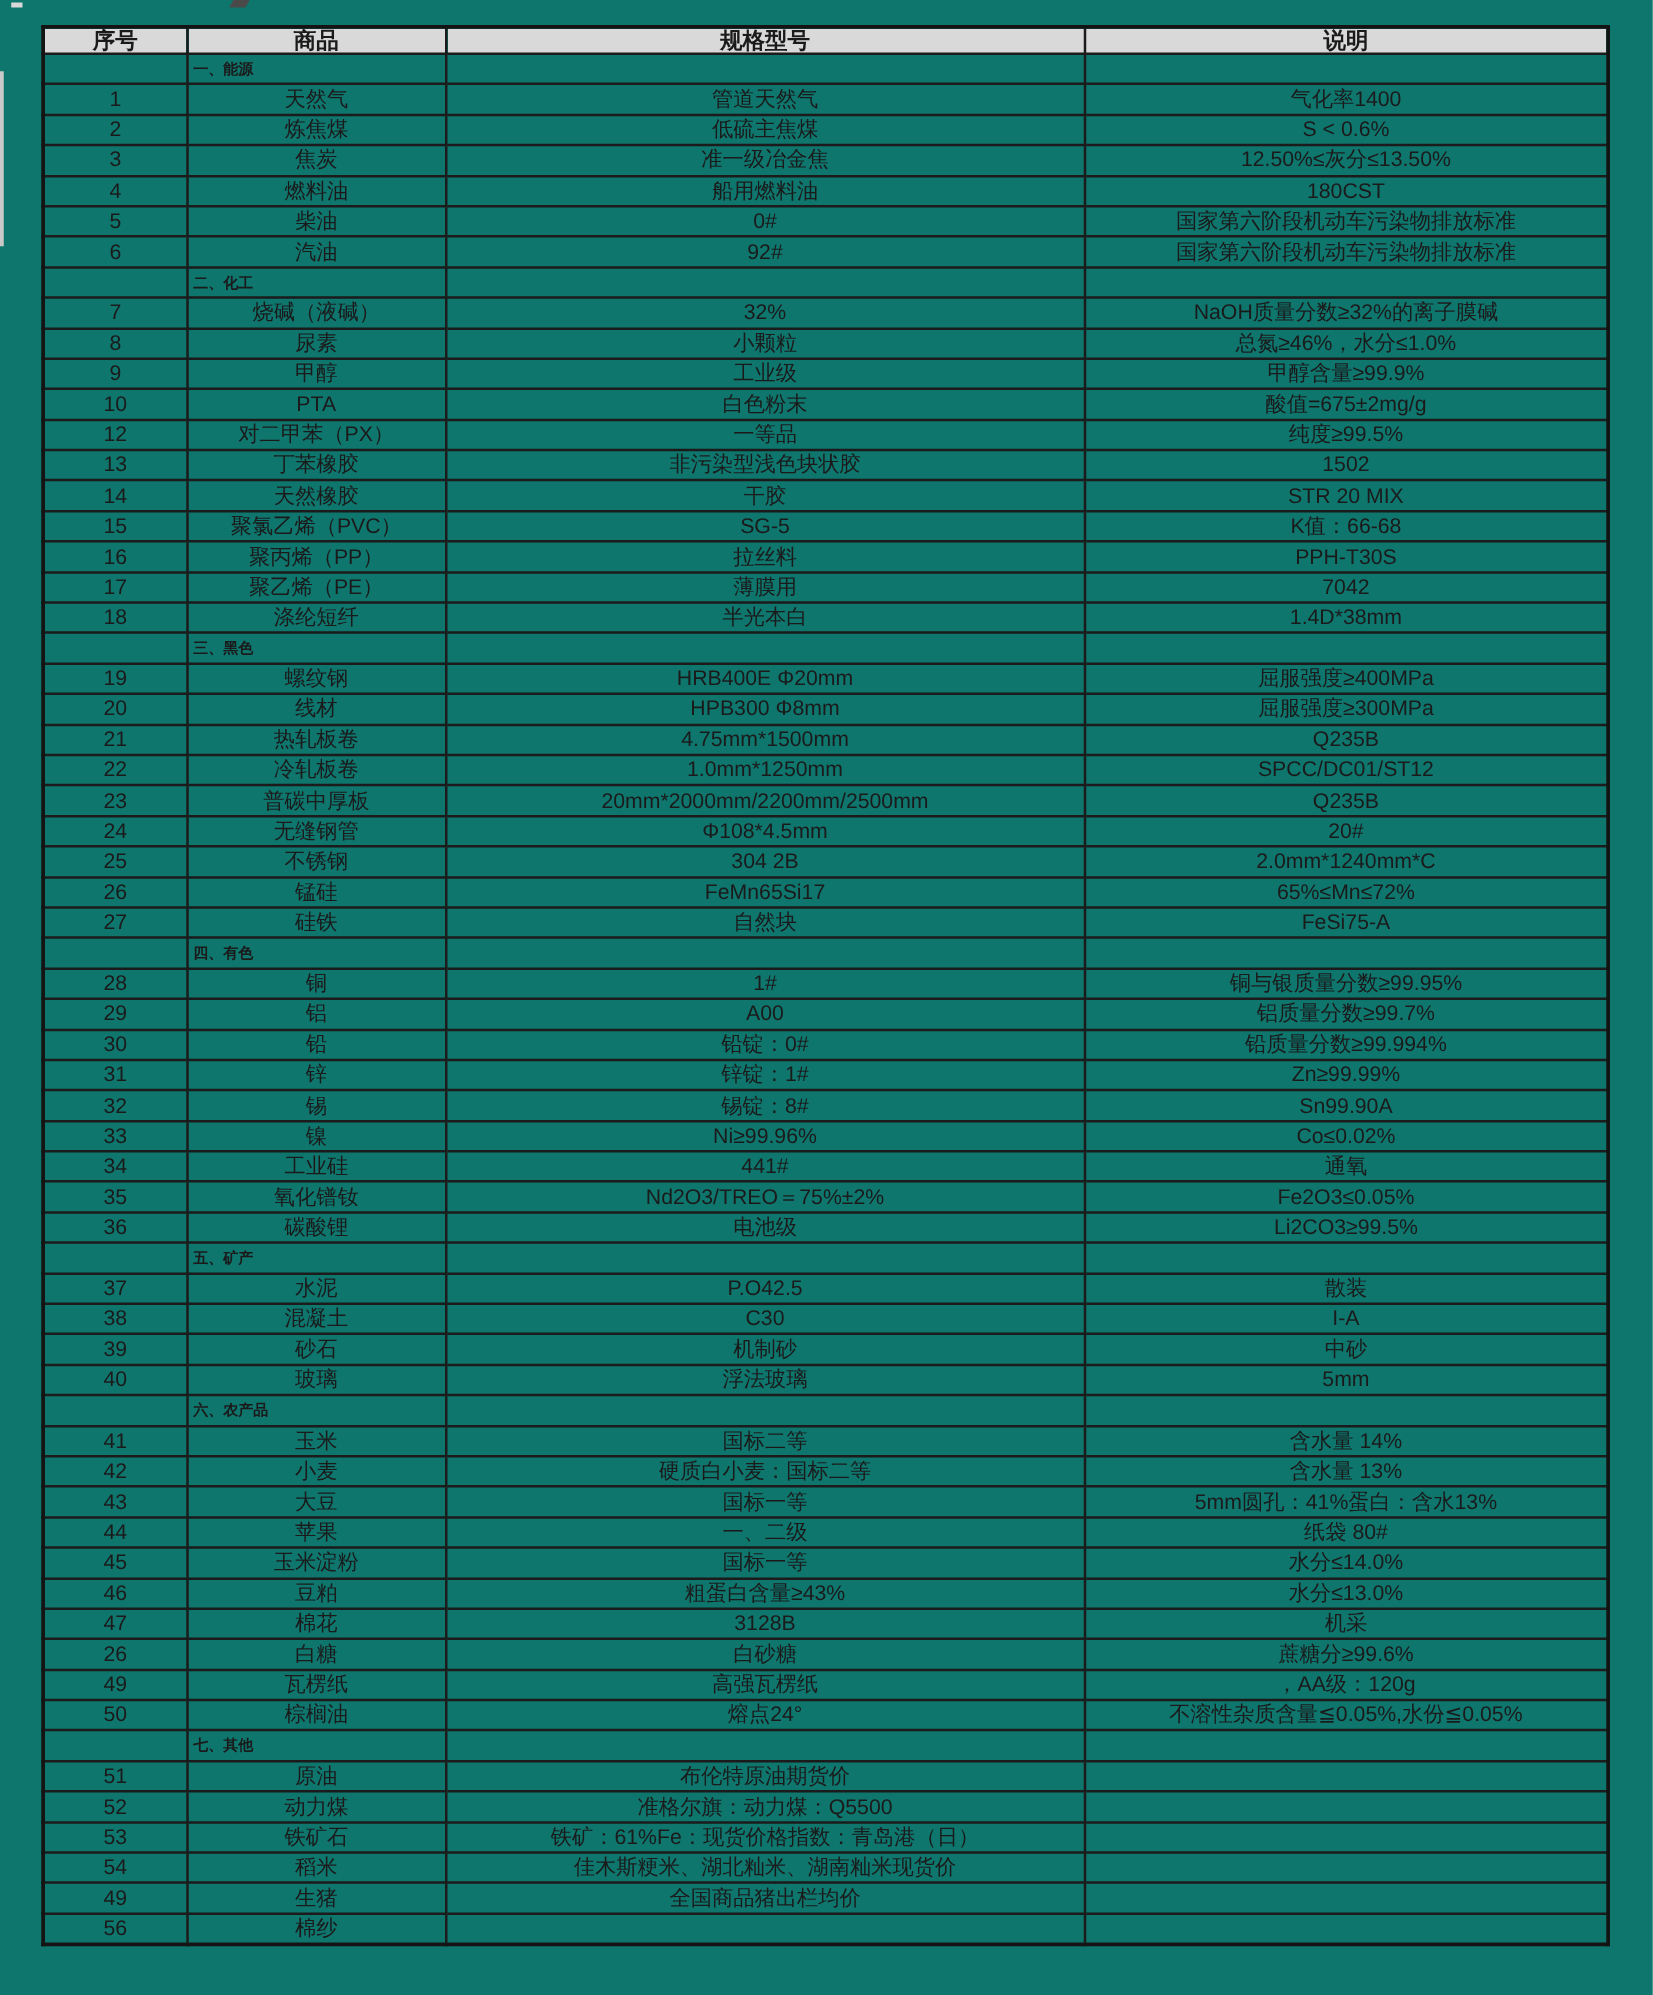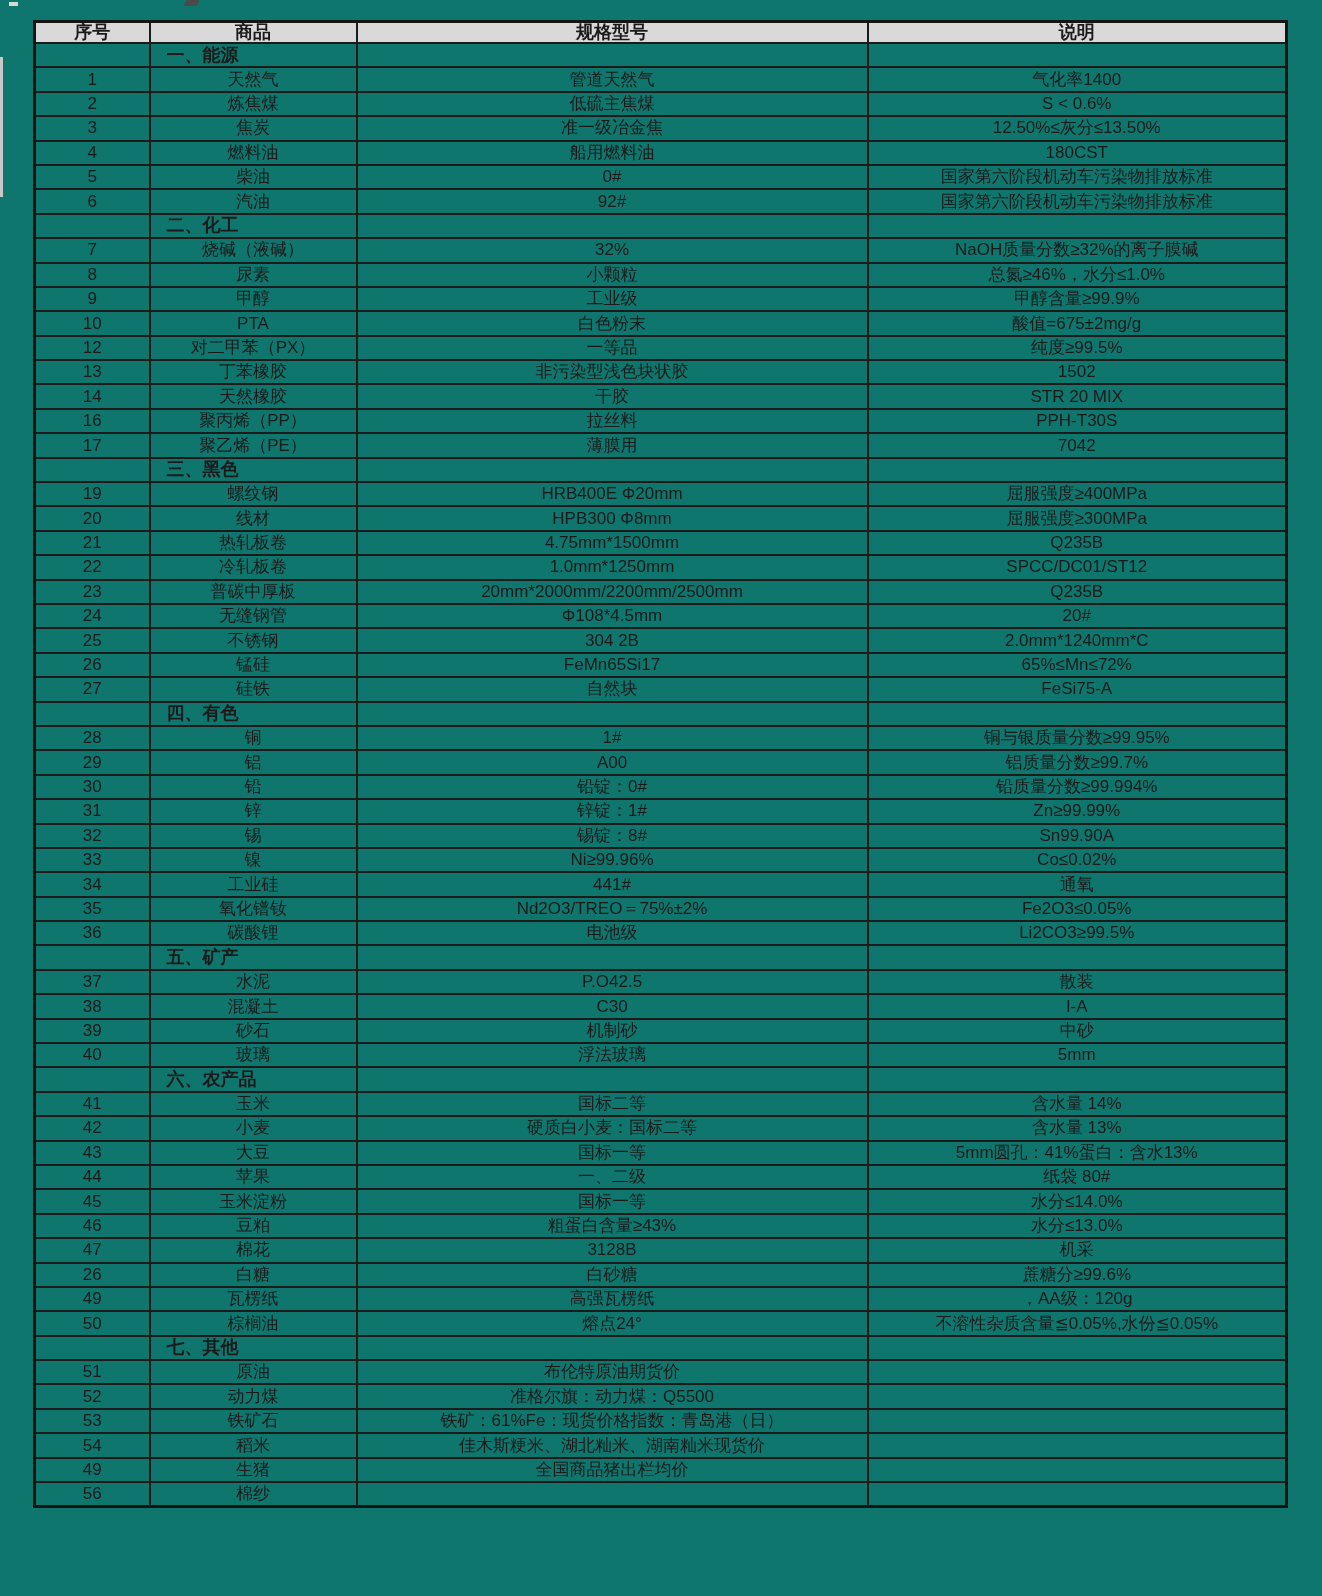--- a/index.html
+++ b/index.html
@@ -18,21 +18,21 @@
     border:2px solid #1b1b1b;
     height:22.4px;padding:0 4px;
     text-align:center;vertical-align:middle;
     font-size:17px;line-height:1.05;
     white-space:nowrap;overflow:hidden;
   }
   .price-table thead th{
     background:#d9d9d9;font-weight:bold;font-size:18px;height:19px;
   }
   .price-table td.section-label{
-    text-align:left;padding-left:16px;font-weight:bold;font-size:18px;
+    text-align:left;padding-left:4px;font-weight:bold;font-size:12px;
   }
   
   .artifact-left-line{position:absolute;left:0;top:57px;width:3px;height:140px;background:#c9c9c9;}
   .artifact-top-dash{position:absolute;left:185px;top:0;width:13px;height:6px;background:#4a4a4a;transform:skewX(-30deg);}
   .artifact-top-dot{position:absolute;left:9px;top:2px;width:9px;height:4px;background:#d8d8d8;}
 </style>
 </head>
 <body>
 
 <div class="sheet">
@@ -140,30 +140,42 @@
           <td>非污染型浅色块状胶</td>
           <td>1502</td>
         </tr>
         <tr>
           <td>14</td>
           <td>天然橡胶</td>
           <td>干胶</td>
           <td>STR 20 MIX</td>
         </tr>
         <tr>
+          <td>15</td>
+          <td>聚氯乙烯（PVC）</td>
+          <td>SG-5</td>
+          <td>K值：66-68</td>
+        </tr>
+        <tr>
           <td>16</td>
           <td>聚丙烯（PP）</td>
           <td>拉丝料</td>
           <td>PPH-T30S</td>
         </tr>
         <tr>
           <td>17</td>
           <td>聚乙烯（PE）</td>
           <td>薄膜用</td>
           <td>7042</td>
+        </tr>
+        <tr>
+          <td>18</td>
+          <td>涤纶短纤</td>
+          <td>半光本白</td>
+          <td>1.4D*38mm</td>
         </tr>
         <tr>
           <td></td>
           <td class="section-label">三、黑色</td>
           <td></td>
           <td></td>
         </tr>
         <tr>
           <td>19</td>
           <td>螺纹钢</td>

